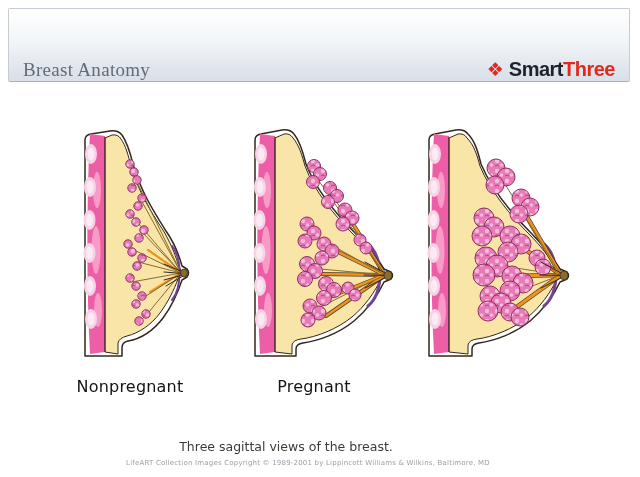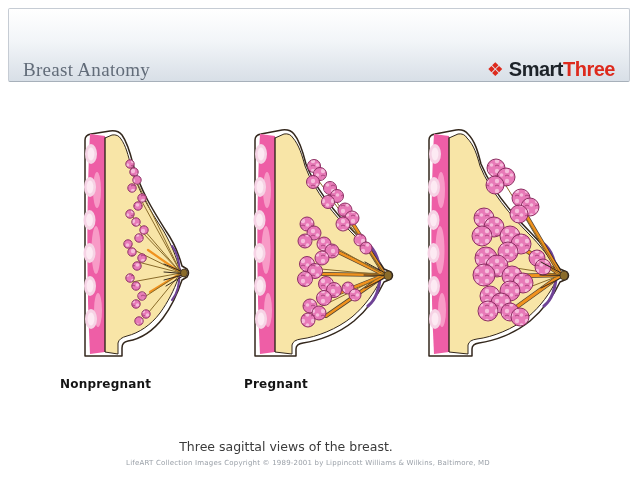--- a/index.html
+++ b/index.html
@@ -19,22 +19,22 @@
   #logo .brand{font-family:"Liberation Sans",sans-serif;font-weight:bold;font-size:20px;letter-spacing:-0.5px;}
   #logo .smart{color:var(--logo_dark);}
   #logo .draw{color:var(--logo_red);}
 
   
   .fig{position:absolute;top:128px;}
   #fig-nonpregnant{left:80px;}
   #fig-pregnant{left:250px;}
   #fig-lactation{left:424px;}
 
-  .fig-label{position:absolute;top:377px;width:140px;text-align:left;
-             font-weight:bold;font-size:12px;color:var(--label_color);letter-spacing:.2px;}
+  .fig-label{position:absolute;top:377px;width:140px;text-align:center;
+             font-weight:normal;font-size:16px;color:var(--label_color);letter-spacing:.2px;}
   #label-nonpregnant{left:60px;}
   #label-pregnant{left:244px;}
   #label-lactation{left:426px;}
 
   #caption{position:absolute;left:0;top:439px;width:572px;text-align:center;
            font-size:12.5px;color:var(--caption_color);}
   #copyright{position:absolute;left:0;top:459px;width:616px;text-align:center;
              font-size:7px;color:var(--copyright_color);letter-spacing:.2px;}
 
   

